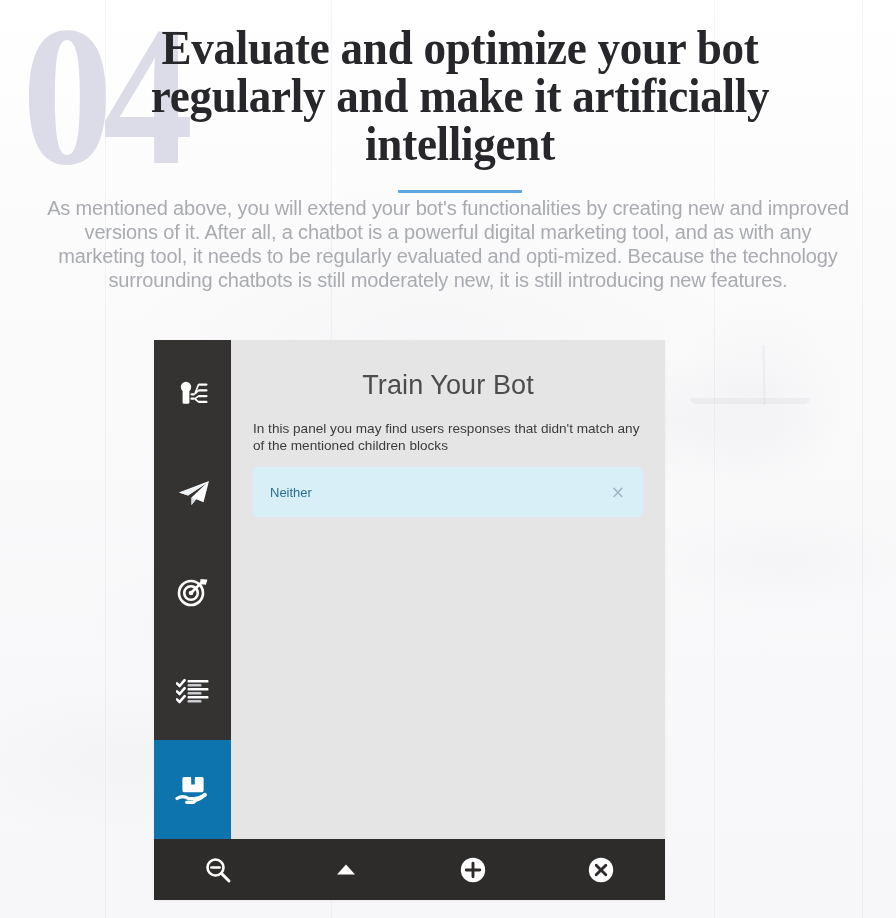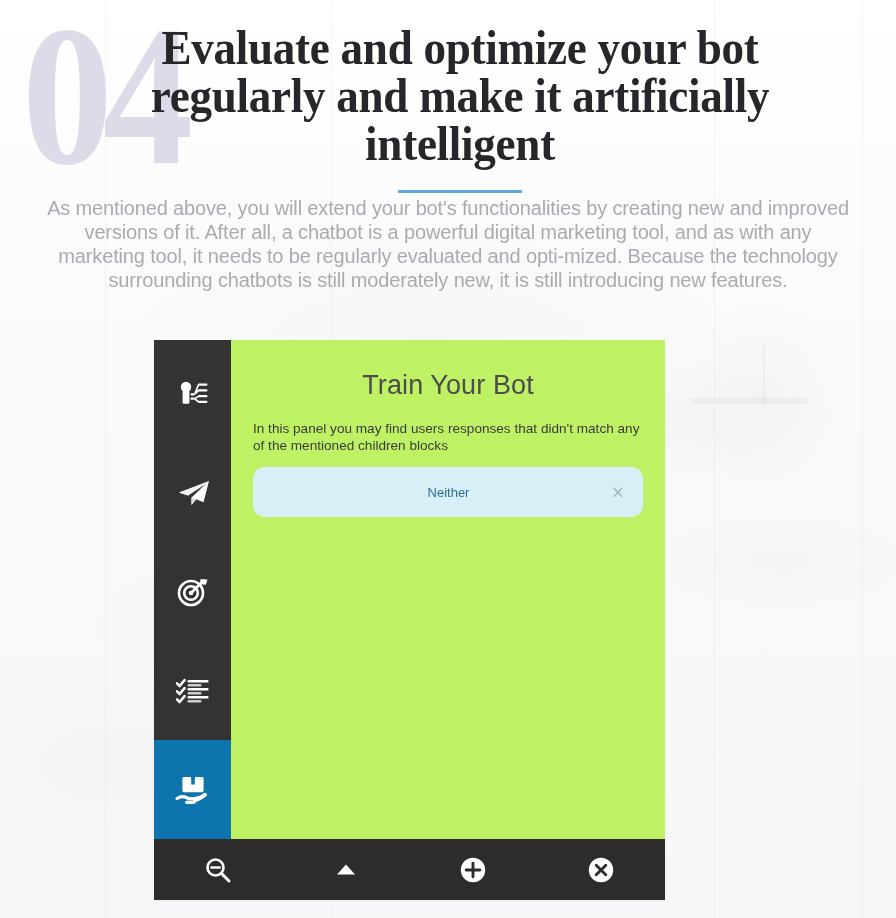--- a/index.html
+++ b/index.html
@@ -146,21 +146,21 @@
     align-items: center;
     justify-content: center;
     cursor: pointer;
   }
   .sidebar-item.active { background: #0d74ad; }
   .sidebar-item svg { display: block; }
 
   
   #app-main {
     flex: 1 1 auto;
-    background: #bef264;
+    background: #e5e5e5;
     padding: 30px 22px 0 22px;
     min-width: 0;
   }
   #panel-title {
     text-align: center;
     font-size: 27px;
     font-weight: normal;
     color: #4c4c4c;
     letter-spacing: 0.1px;
     margin-bottom: 19px;
@@ -170,27 +170,26 @@
     line-height: 17px;
     color: #3b3b3b;
     margin-bottom: 13px;
   }
 
   
   #response-list { display: block; }
   .response-item {
     position: relative;
     background: #d9eff8;
-    border-radius: 12px;
+    border-radius: 4px;
     height: 50px;
     display: flex;
     align-items: center;
     padding: 0 16px 0 17px;
     cursor: pointer;
-    justify-content: center;
   }
   .response-label {
     font-size: 13px;
     color: #29708c;
   }
   .response-dismiss {
     position: absolute;
     right: 18px;
     top: 50%;
     transform: translateY(-50%);

